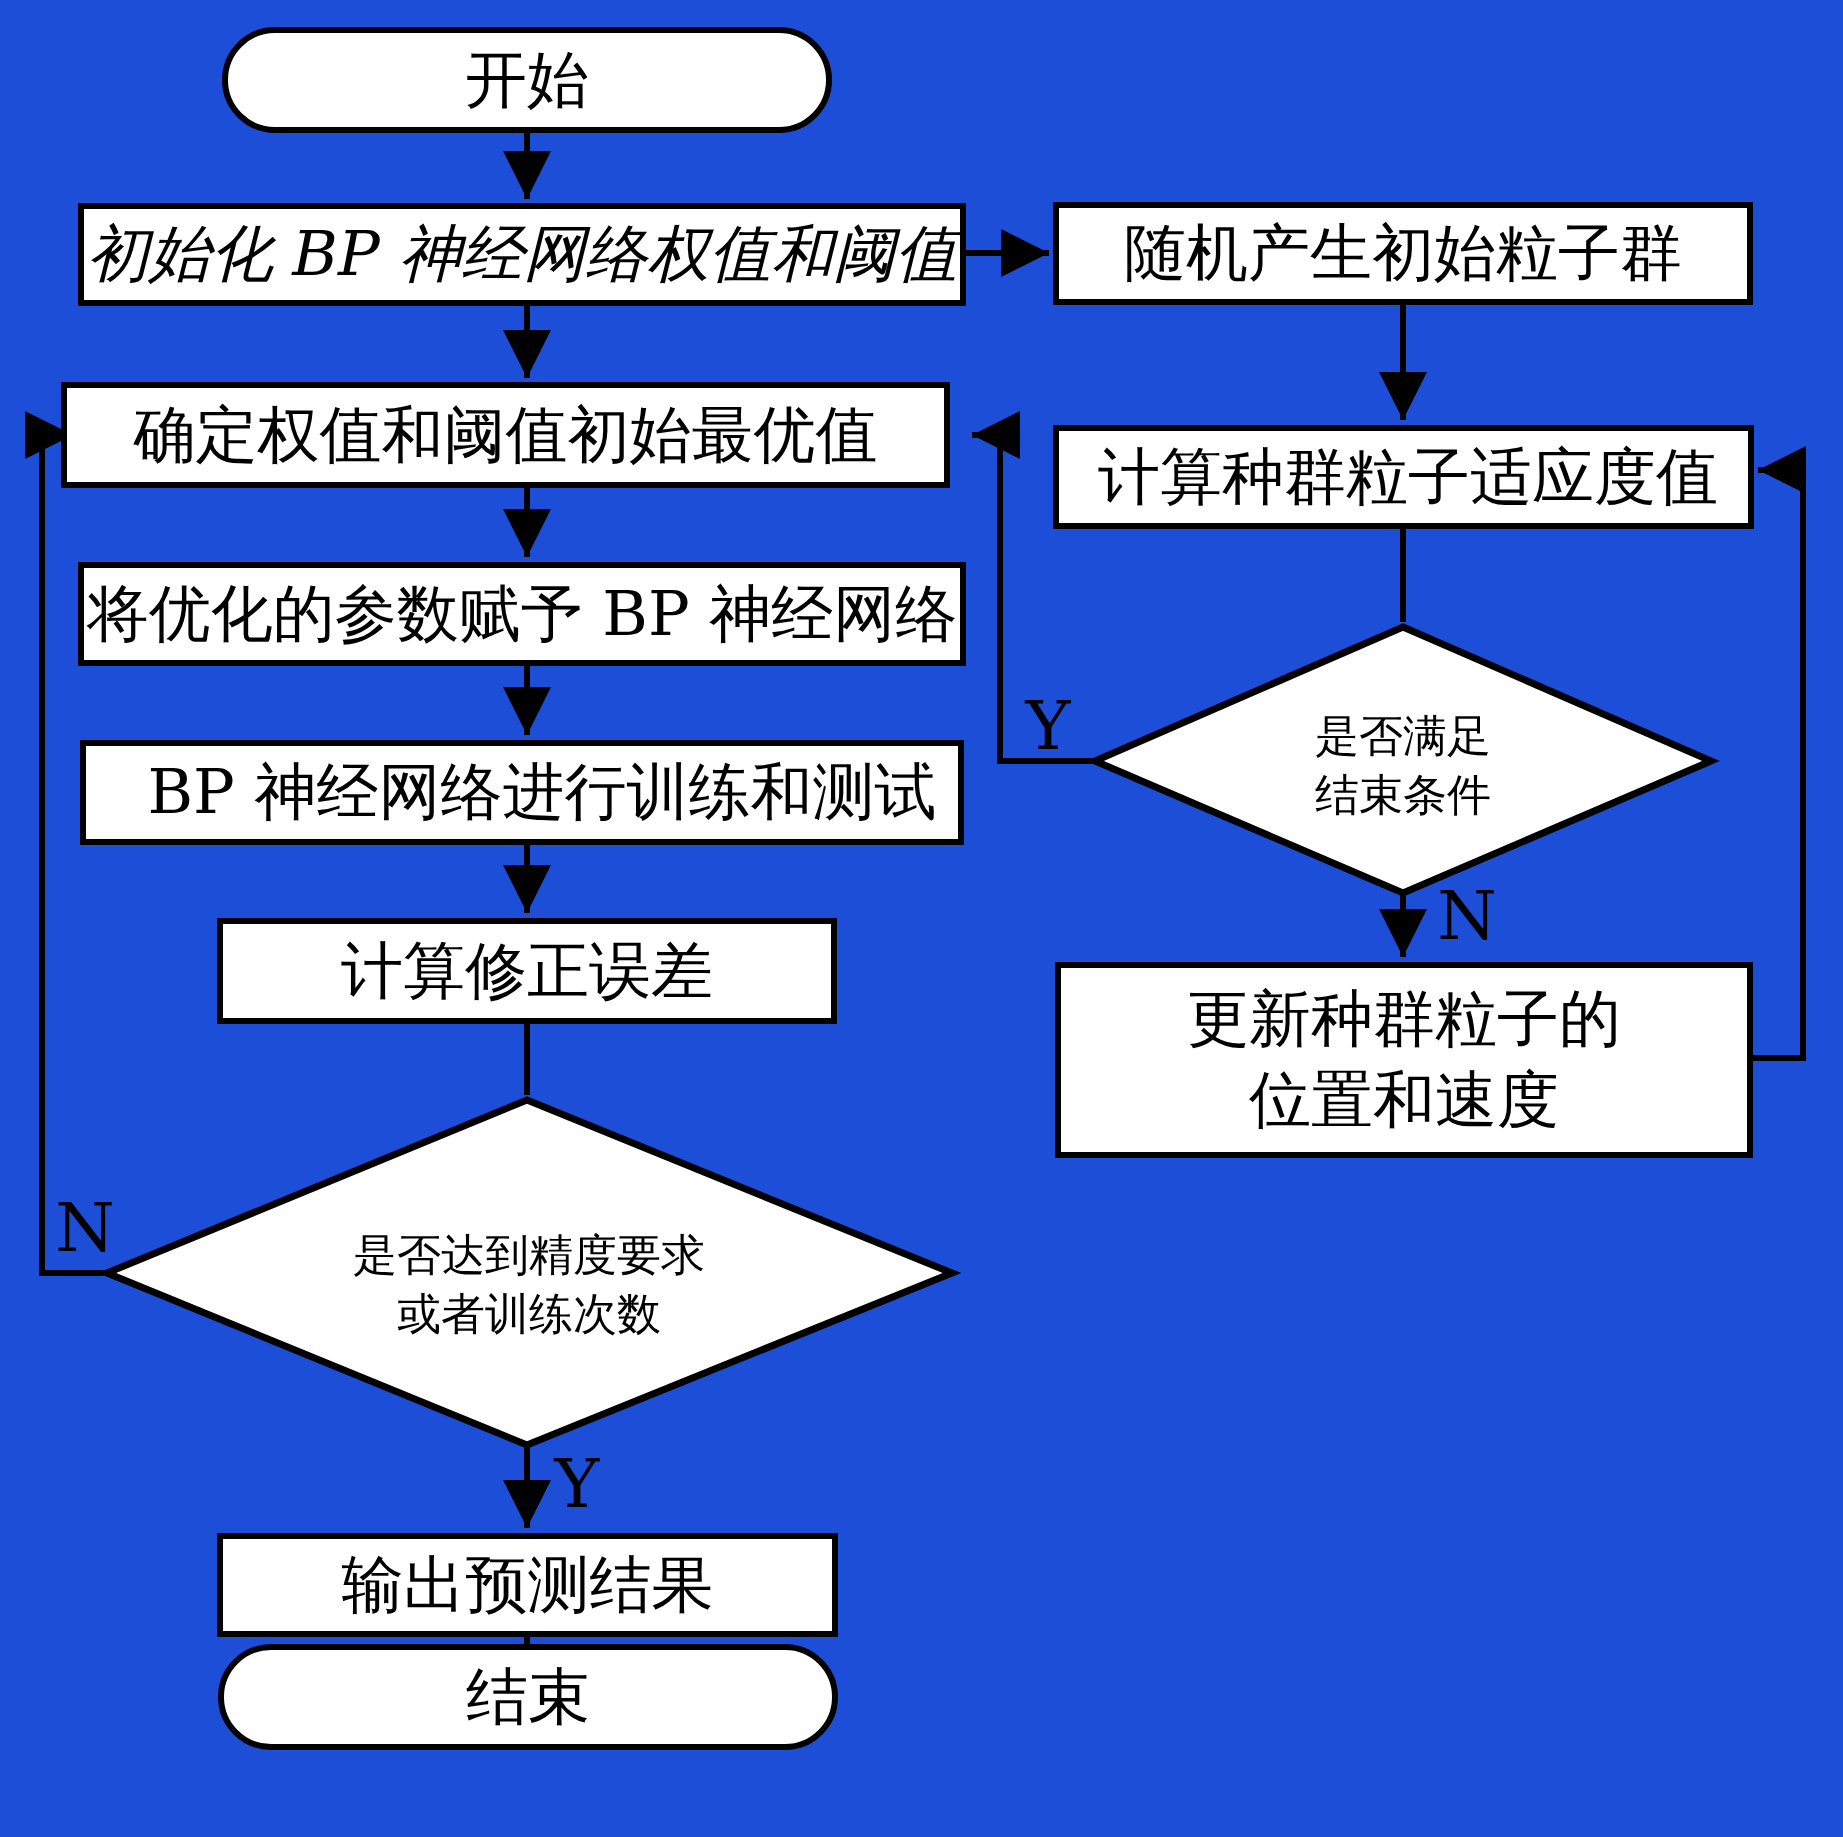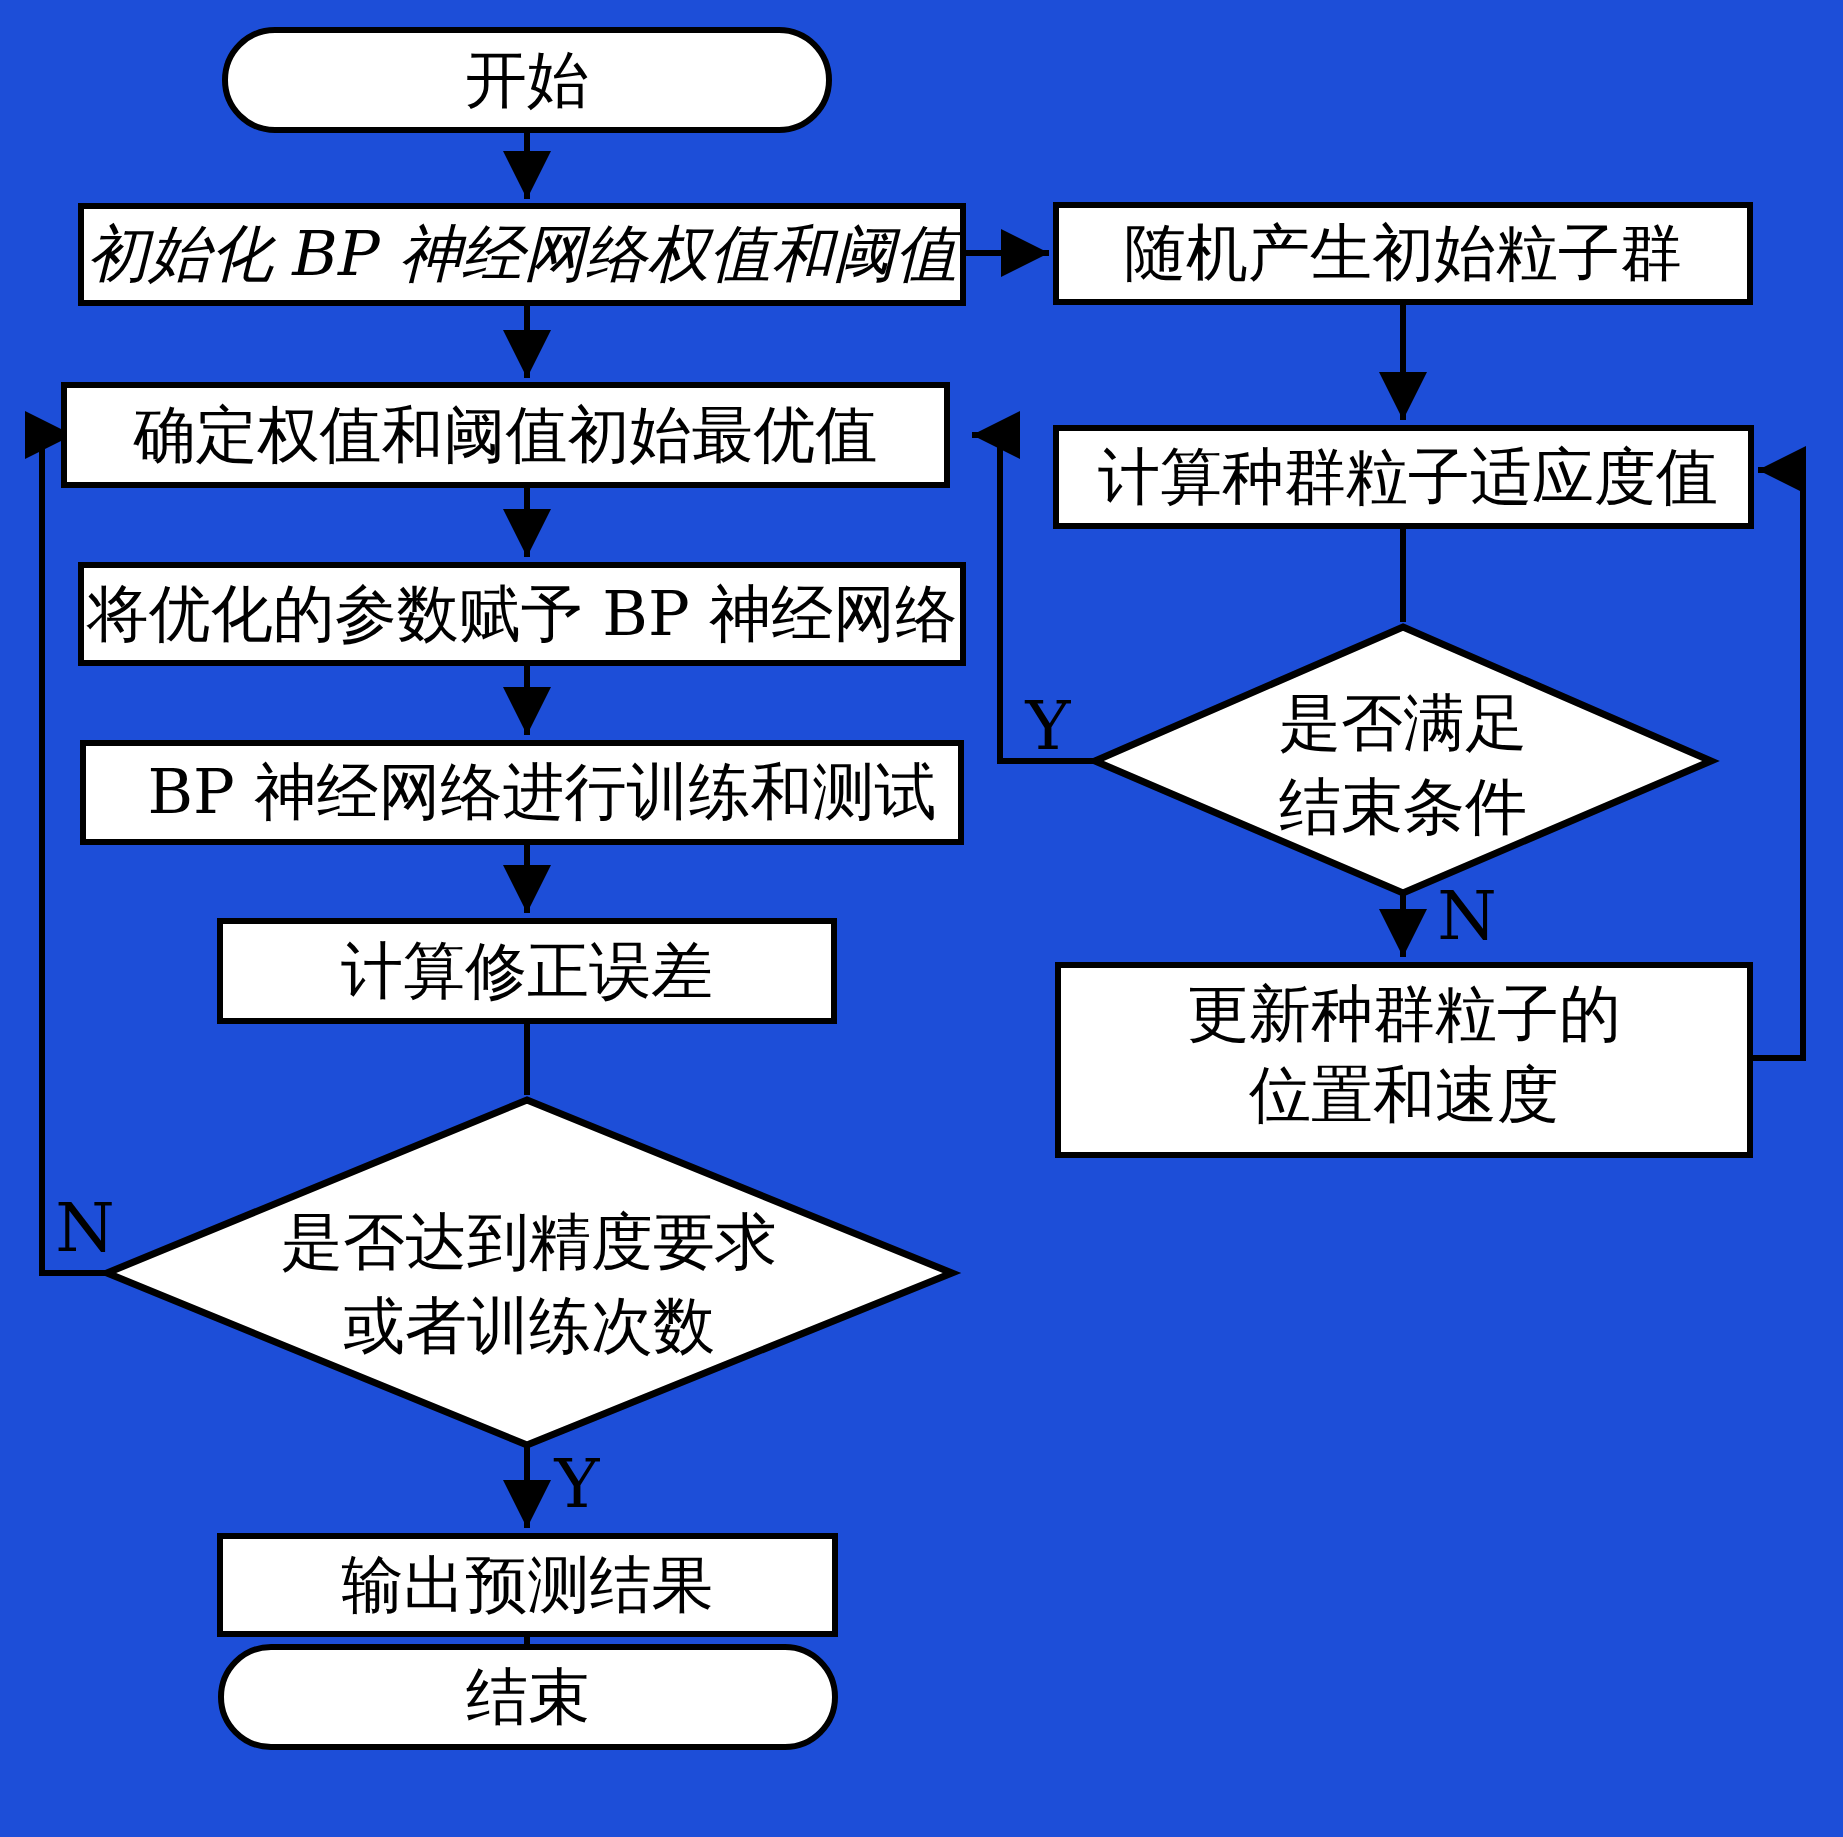--- a/index.html
+++ b/index.html
@@ -36,21 +36,21 @@
     line-height: 1.3;
     white-space: nowrap;
     text-align: center;
   }
   .terminator {
     border-radius: 60px;
   }
   .diamond-text {
     position: absolute;
     transform: translate(-50%, -50%);
-    font-size: 62px;
+    font-size: 44px;
     line-height: 1.35;
     white-space: nowrap;
     text-align: center;
   }
   .branch-label {
     position: absolute;
     transform: translate(-50%, -50%);
     font-size: 68px;
     line-height: 1;
   }
@@ -112,21 +112,21 @@
   </div>
 
   <div class="node" style="left:80px; top:740px; width:884px; height:105px;padding-left:40px;">
     <span>BP 神经网络进行训练和测试</span>
   </div>
 
   <div class="node" style="left:217px; top:918px; width:620px; height:106px;">
     <span>计算修正误差</span>
   </div>
 
-  <div class="node" style="left:1055px; top:962px; width:698px; height:196px;font-family:Liberation Mono, monospace;">
+  <div class="node" style="left:1055px; top:962px; width:698px; height:196px;">
     <div>更新种群粒子的</div>
     <div>位置和速度</div>
   </div>
 
   <div class="diamond-text" style="left:1403px; top:765px;">
     <div>是否满足</div>
     <div>结束条件</div>
   </div>
 
   <div class="diamond-text" style="left:529px; top:1284px;">

